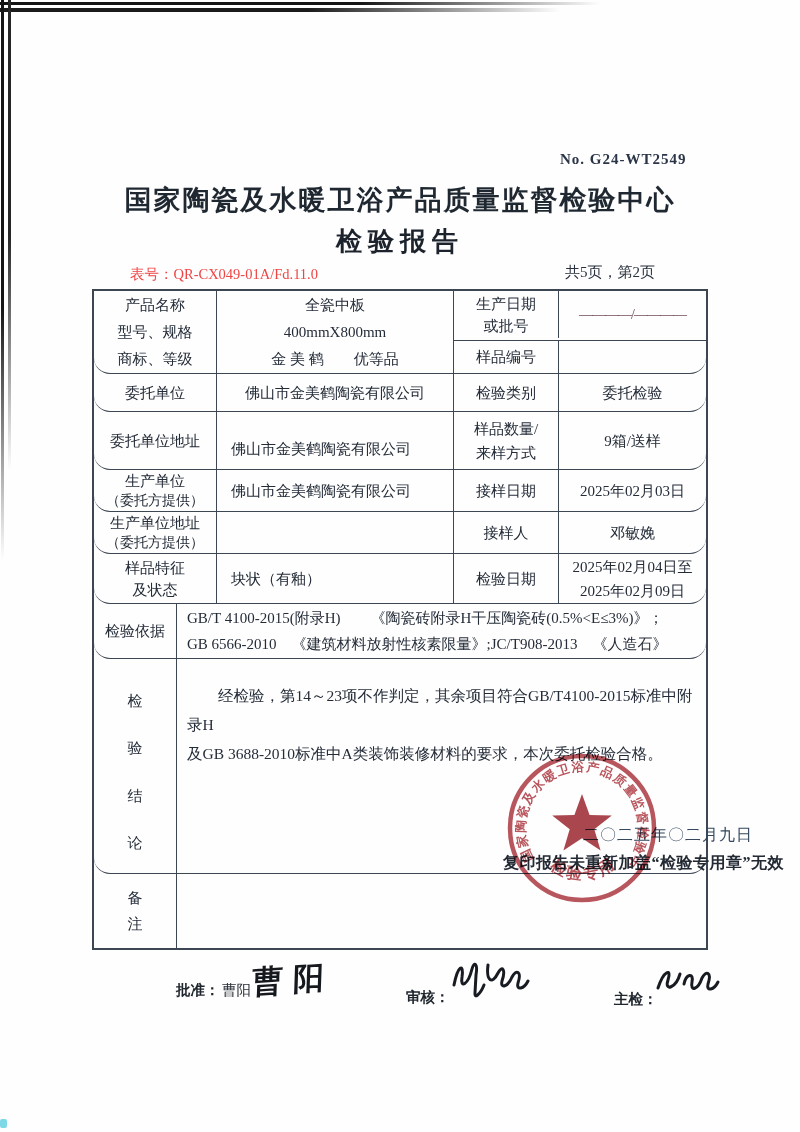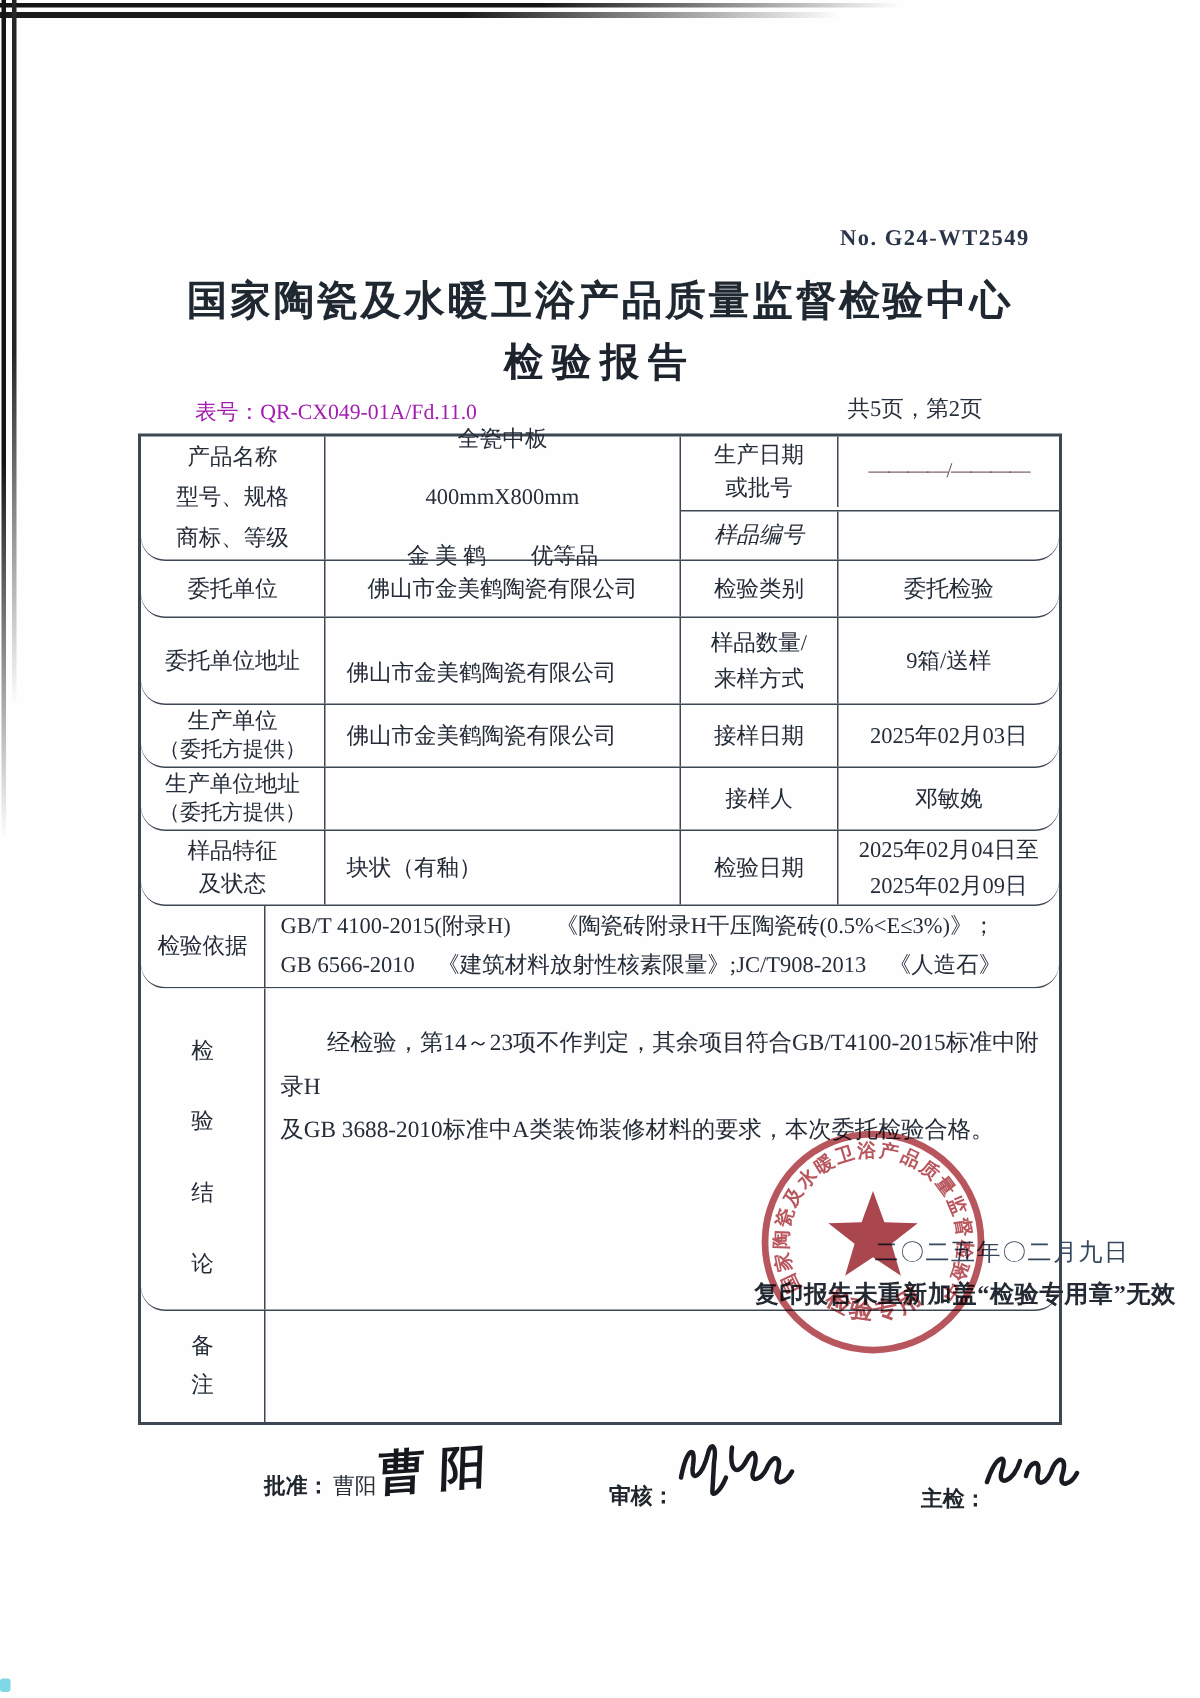--- a/index.html
+++ b/index.html
@@ -16,21 +16,21 @@
     background:linear-gradient(to bottom,#262626 50%,rgba(38,38,38,0));}
   .scan-speck{position:absolute;left:0;top:1119px;width:7px;height:9px;background:#7fd8e6;border-radius:2px;}
 
   .report-no{position:absolute;left:560px;top:151px;font-size:15px;font-weight:bold;
     color:#2b3548;letter-spacing:1px;}
   .center-name{position:absolute;left:0;top:182px;width:800px;text-align:center;
     font-size:27px;font-weight:bold;letter-spacing:2px;color:#1f2731;}
   .report-title{position:absolute;left:0;top:224px;width:800px;text-align:center;
     font-size:26px;font-weight:bold;letter-spacing:6px;color:#1c232c;
     font-family:"Liberation Sans","DejaVu Sans",sans-serif;}
-  .form-no{position:absolute;left:130px;top:265px;font-size:14.5px;color:#a21caf;}
+  .form-no{position:absolute;left:130px;top:265px;font-size:14.5px;color:#ef4444;}
   .pagination{position:absolute;left:565px;top:263px;font-size:15px;color:#28303c;}
 
   
   .tbl{position:absolute;left:92px;top:289px;width:616px;height:661px;
     border:2px solid #3d4653;box-sizing:border-box;font-size:15px;}
   .trow{position:absolute;left:0;width:612px;display:flex;box-sizing:border-box;
     border-bottom:1.5px solid #3d4653;border-radius:16px;}
   .cell{box-sizing:border-box;display:flex;flex-direction:column;align-items:center;
     justify-content:center;border-right:1.5px solid #3d4653;line-height:24px;}
   .cell.last{border-right:none;}
@@ -79,37 +79,37 @@
   <div class="pagination">共5页，第2页</div>
 
   <div class="tbl">
 
     <div class="trow" style="top:0;height:83px;">
       <div class="cell w1" style="line-height:27px;">
         <span>产品名称</span>
         <span>型号、规格</span>
         <span>商标、等级</span>
       </div>
-      <div class="cell w2" style="line-height:27px;gap:12px;">
+      <div class="cell w2" style="line-height:27px;">
         <span>全瓷中板</span>
         <span>400mmX800mm</span>
         <span>金 美 鹤　　优等品</span>
       </div>
       <div style="width:252px;display:flex;flex-direction:column;">
         <div style="display:flex;height:59px;border-bottom:1.5px solid #3d4653;box-sizing:border-box;">
           <div class="cell w3" style="height:47px;line-height:22px;">
             <span>生产日期</span>
             <span>或批号</span>
           </div>
           <div class="cell w4 last" style="height:47px;">
             <span class="dashes">————/————</span>
           </div>
         </div>
         <div style="display:flex;height:32px;">
-          <div class="cell w3" style="height:32px;font-style:italic;">
+          <div class="cell w3" style="height:32px;">
             <span>样品编号</span>
           </div>
           <div class="cell w4 last" style="height:32px;">
             <span></span>
           </div>
         </div>
       </div>
     </div>
 
     <div class="trow" style="top:83px;height:38px;">

